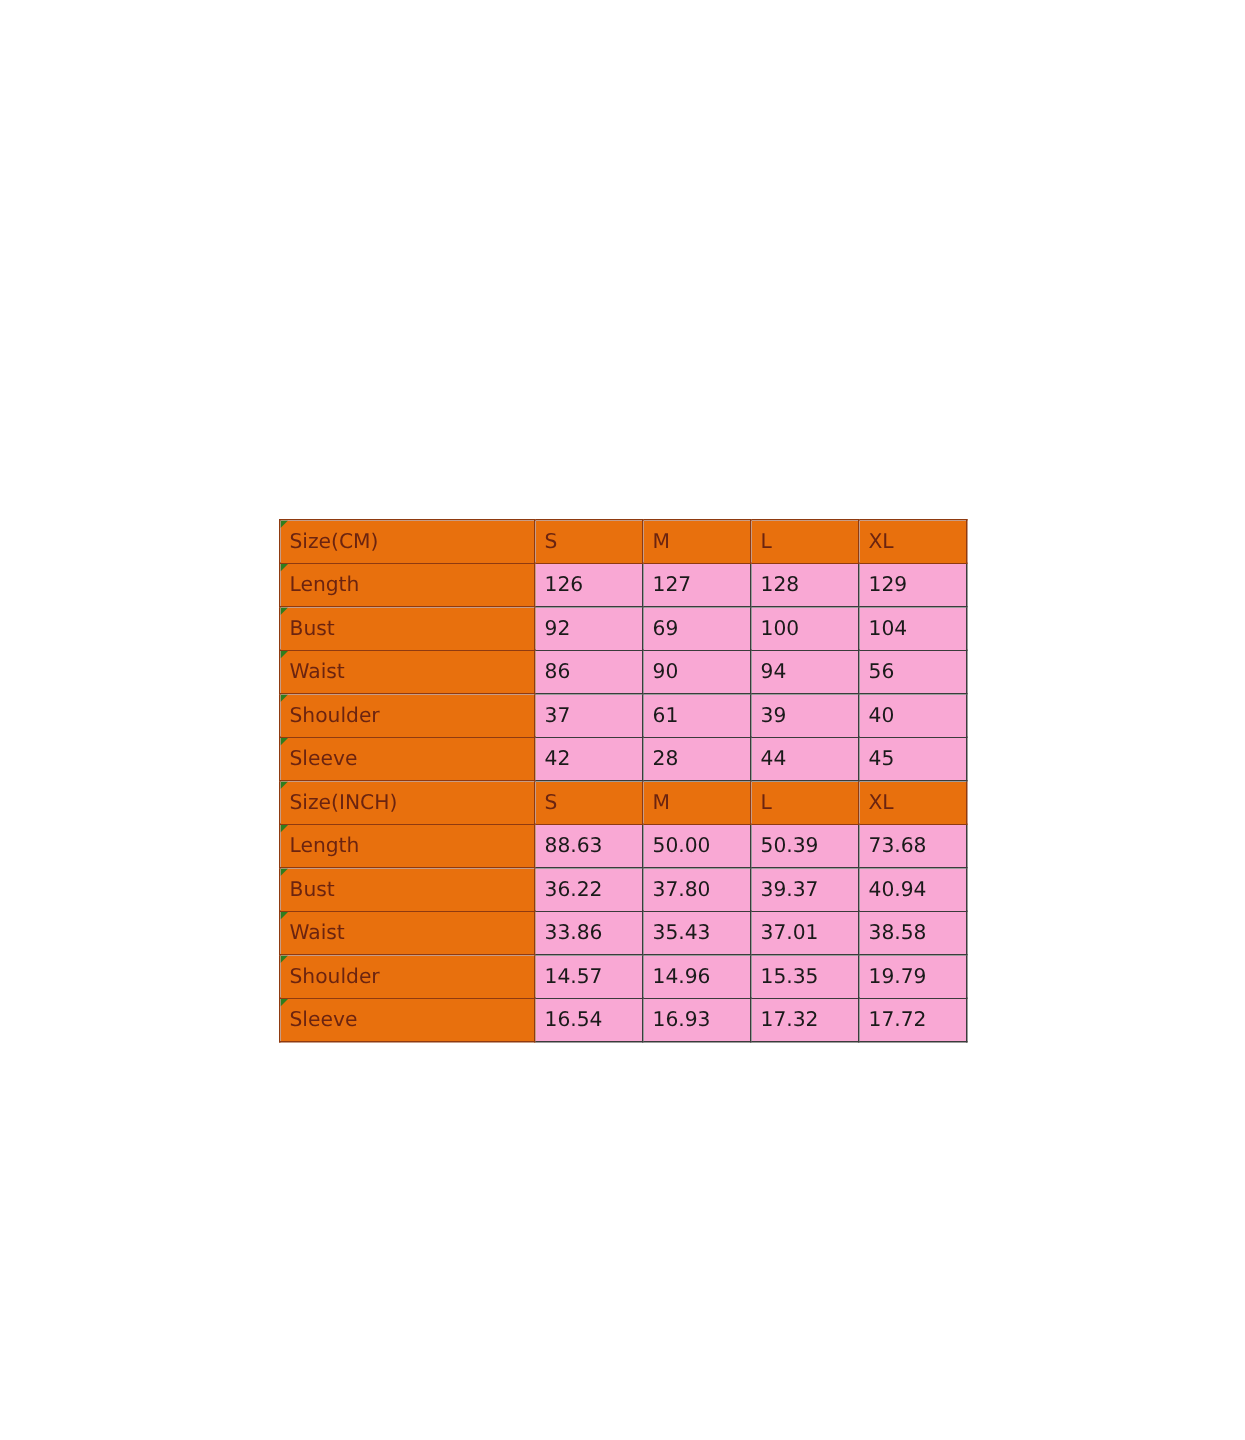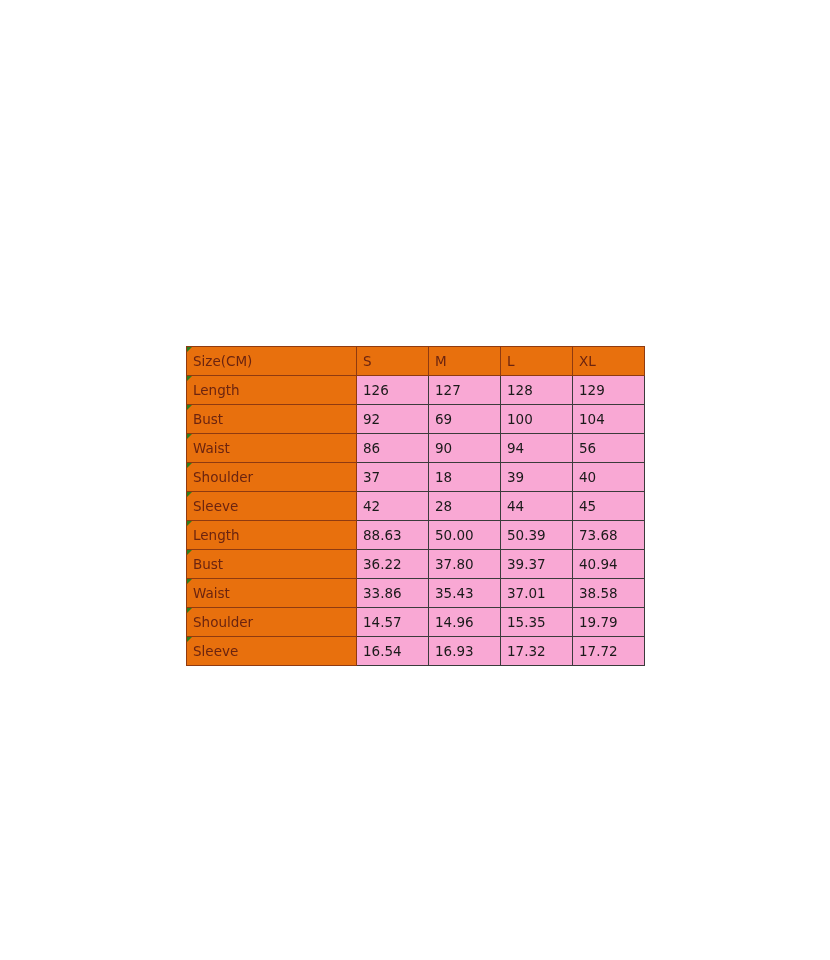--- a/index.html
+++ b/index.html
@@ -102,30 +102,37 @@
       <tr>
         <td class="c-orange has-marker">Waist</td>
         <td class="c-white">86</td>
         <td class="c-white">90</td>
         <td class="c-white">94</td>
         <td class="c-white">56</td>
       </tr>
       <tr>
         <td class="c-orange has-marker">Shoulder</td>
         <td class="c-white">37</td>
-        <td class="c-white">18</td>
+        <td class="c-white">61</td>
         <td class="c-white">39</td>
         <td class="c-white">40</td>
       </tr>
       <tr>
         <td class="c-orange has-marker">Sleeve</td>
         <td class="c-white">42</td>
         <td class="c-white">28</td>
         <td class="c-white">44</td>
         <td class="c-white">45</td>
+      </tr>
+      <tr>
+        <td class="c-orange has-marker">Size(INCH)</td>
+        <td class="c-orange">S</td>
+        <td class="c-orange">M</td>
+        <td class="c-orange">L</td>
+        <td class="c-orange">XL</td>
       </tr>
       <tr>
         <td class="c-orange has-marker">Length</td>
         <td class="c-white">88.63</td>
         <td class="c-white">50.00</td>
         <td class="c-white">50.39</td>
         <td class="c-white">73.68</td>
       </tr>
       <tr>
         <td class="c-orange has-marker">Bust</td>

